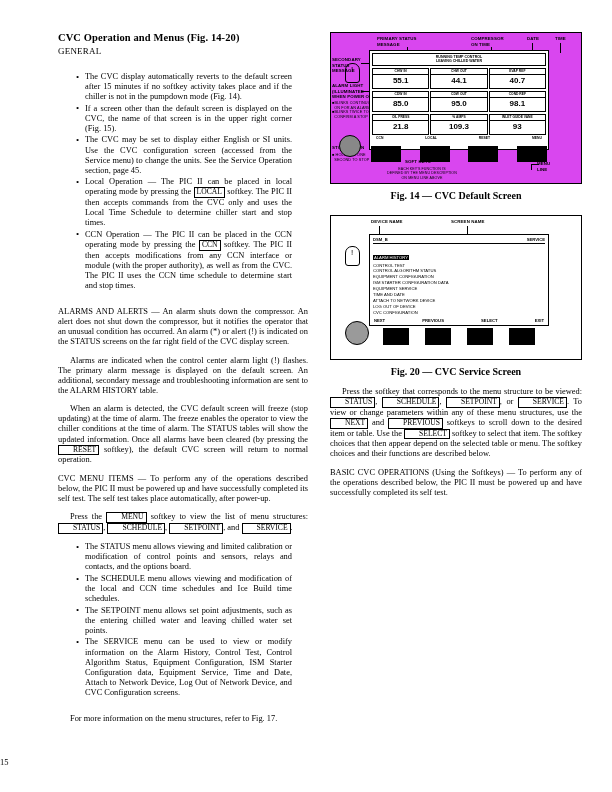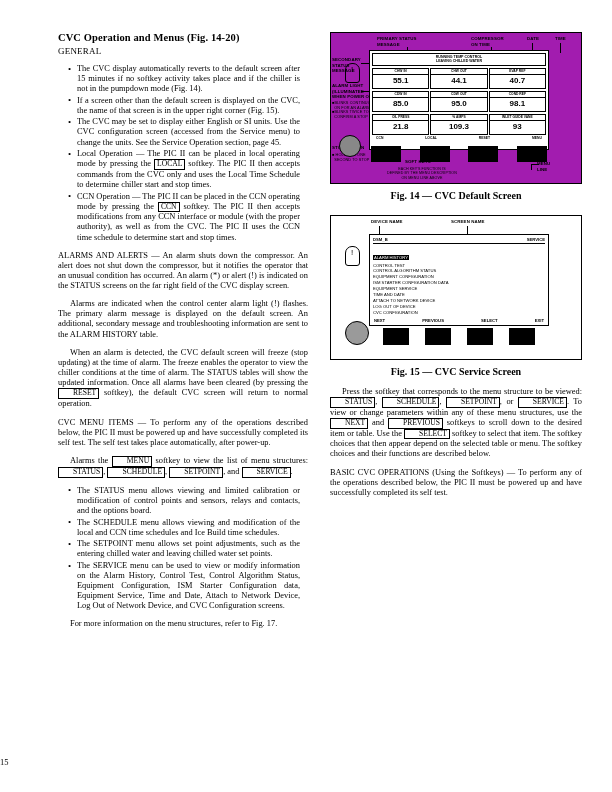--- a/index.html
+++ b/index.html
@@ -45,21 +45,21 @@
     letter-spacing: 0.2px;
   }
   p.body, li.body, .body {
     font-size: 8.4px;
     line-height: 1.2;
     text-align: justify;
     margin: 0 0 0 0;
   }
   ul.bullets {
     list-style: none;
-    margin: 8px;
+    margin: 16px;
     padding: 0;
   }
   ul.bullets > li {
     position: relative;
     padding-left: 11px;
     margin-bottom: 1.5px;
     font-size: 8.4px;
     line-height: 1.2;
     text-align: justify;
   }
@@ -95,21 +95,21 @@
     font-size: 10px;
     font-weight: bold;
     margin-top: 6px;
   }
   .fig14-box {
     position: relative;
     width: 252px;
     height: 152px;
     border: 0.8px solid #000;
     box-sizing: border-box;
-    background: #a21caf;
+    background: #d946ef;
   }
   .fig14-inner {
     position: absolute;
     left: 38px;
     top: 17px;
     width: 180px;
     height: 100px;
     border: 1px solid #000;
     box-sizing: border-box;
     background: #fff;
@@ -308,21 +308,21 @@
       <li class="body">The CVC may be set to display either English or SI units. Use the CVC configuration screen (accessed from the Service menu) to change the units. See the Service Operation section, page 45.</li>
       <li class="body"><span>Local Operation — The PIC II can be placed in local operating mode by pressing the</span> <span class="boxed">LOCAL</span> <span>softkey. The PIC II then accepts commands from the CVC only and uses the Local Time Schedule to determine chiller start and stop times.</span></li>
       <li class="body"><span>CCN Operation — The PIC II can be placed in the CCN operating mode by pressing the</span> <span class="boxed">CCN</span> <span>softkey. The PIC II then accepts modifications from any CCN interface or module (with the proper authority), as well as from the CVC. The PIC II uses the CCN time schedule to determine start and stop times.</span></li>
     </ul>
 
     <p class="para">ALARMS AND ALERTS — An alarm shuts down the compressor. An alert does not shut down the compressor, but it notifies the operator that an unusual condition has occurred. An alarm (*) or alert (!) is indicated on the STATUS screens on the far right field of the CVC display screen.</p>
     <p class="para indent">Alarms are indicated when the control center alarm light (!) flashes. The primary alarm message is displayed on the default screen. An additional, secondary message and troubleshooting information are sent to the ALARM HISTORY table.</p>
     <p class="para indent"><span>When an alarm is detected, the CVC default screen will freeze (stop updating) at the time of alarm. The freeze enables the operator to view the chiller conditions at the time of alarm. The STATUS tables will show the updated information. Once all alarms have been cleared (by pressing the</span> <span class="boxed">RESET</span> <span>softkey), the default CVC screen will return to normal operation.</span></p>
     <p class="para">CVC MENU ITEMS — To perform any of the operations described below, the PIC II must be powered up and have successfully completed its self test. The self test takes place automatically, after power-up.</p>
 
-    <p class="para indent"><span>Alarms the</span> <span class="boxed">MENU</span> <span>softkey to view the list of menu structures:</span> <span class="boxed">STATUS</span>, <span class="boxed">SCHEDULE</span>, <span class="boxed">SETPOINT</span>, <span>and</span> <span class="boxed">SERVICE</span>.</p>
+    <p class="para indent"><span>Press the</span> <span class="boxed">MENU</span> <span>softkey to view the list of menu structures:</span> <span class="boxed">STATUS</span>, <span class="boxed">SCHEDULE</span>, <span class="boxed">SETPOINT</span>, <span>and</span> <span class="boxed">SERVICE</span>.</p>
 
     <ul class="bullets" style="margin-top:4px;">
       <li class="body">The STATUS menu allows viewing and limited calibration or modification of control points and sensors, relays and contacts, and the options board.</li>
       <li class="body">The SCHEDULE menu allows viewing and modification of the local and CCN time schedules and Ice Build time schedules.</li>
       <li class="body">The SETPOINT menu allows set point adjustments, such as the entering chilled water and leaving chilled water set points.</li>
       <li class="body">The SERVICE menu can be used to view or modify information on the Alarm History, Control Test, Control Algorithm Status, Equipment Configuration, ISM Starter Configuration data, Equipment Service, Time and Date, Attach to Network Device, Log Out of Network Device, and CVC Configuration screens.</li>
     </ul>
 
     <p class="para indent">For more information on the menu structures, refer to Fig. 17.</p>
   </div>
@@ -475,21 +475,21 @@
         </div>
 
         <div class="fig15-knob"></div>
         <div class="fig15-softkeys">
           <div class="softkey"></div>
           <div class="softkey"></div>
           <div class="softkey"></div>
           <div class="softkey"></div>
         </div>
       </div>
-      <div class="fig-caption">Fig. 15 — CVC Service Screen</div>
+      <div class="fig-caption">Fig. 20 — CVC Service Screen</div>
     </div>
 
     <p class="para indent" style="margin-top:10px;"><span>Press the softkey that corresponds to the menu structure to be viewed:</span> <span class="boxed">STATUS</span>, <span class="boxed">SCHEDULE</span>, <span class="boxed">SETPOINT</span>, <span>or</span> <span class="boxed">SERVICE</span><span>. To view or change parameters within any of these menu structures, use the</span> <span class="boxed">NEXT</span> <span>and</span> <span class="boxed">PREVIOUS</span> <span>softkeys to scroll down to the desired item or table. Use the</span> <span class="boxed">SELECT</span> <span>softkey to select that item. The softkey choices that then appear depend on the selected table or menu. The softkey choices and their functions are described below.</span></p>
 
     <p class="para">BASIC CVC OPERATIONS (Using the Softkeys) — To perform any of the operations described below, the PIC II must be powered up and have successfully completed its self test.</p>
   </div>
 
   <div class="page-number">15</div>
 </div>
 

